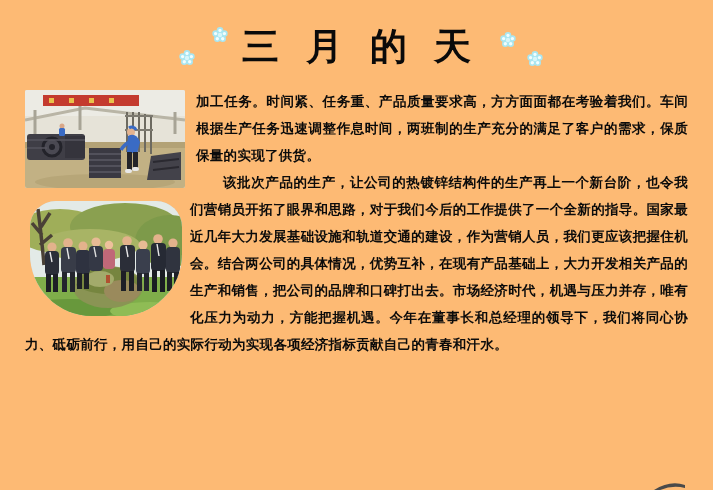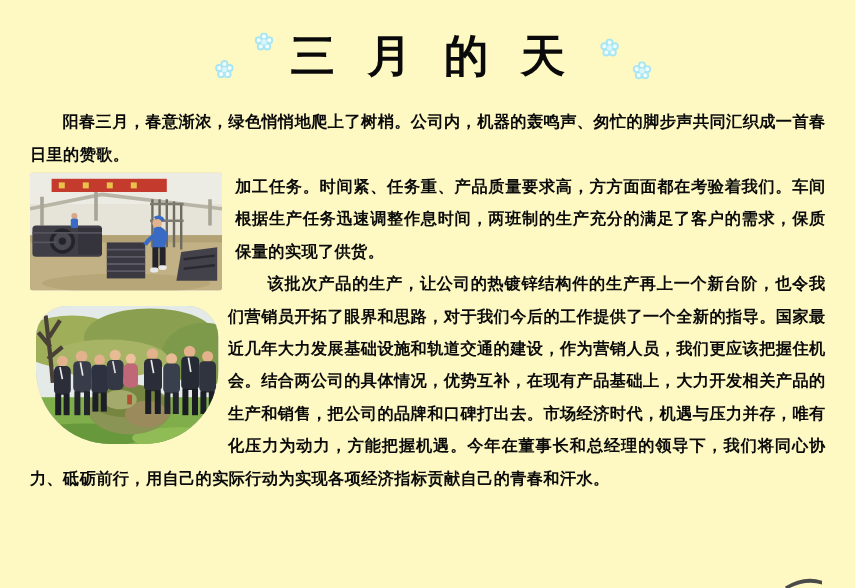--- a/index.html
+++ b/index.html
@@ -1,18 +1,18 @@
 <!DOCTYPE html>
 <html><head>
 <meta charset="utf-8">
 <style>
   html,body{margin:0;padding:0;}
   body{width:713px;height:490px;overflow:hidden;background:#ffffff;}
   .page{
-    position:relative;width:713px;height:490px;background:#fef9c3;
+    position:relative;width:713px;height:490px;background:#fdba74;
     font-family:"Liberation Sans",sans-serif;color:#0b0b0b;overflow:hidden;
   }
   
   .title-row{position:absolute;top:22px;left:0;width:713px;text-align:center;}
   .page-title{
     display:inline-block;font-family:"DejaVu Serif","Liberation Serif",serif;
     font-size:37px;font-weight:bold;letter-spacing:27px;padding-left:27px;
     color:#0a0a0a;white-space:nowrap;
   }
   .flower{position:absolute;width:16px;height:16px;}
@@ -91,21 +91,20 @@
         </g>
         <circle cx="8" cy="8" r="2.2" fill="#d8f6fa"></circle>
       </svg>
   </span>
 
   <div class="title-row">
     <span class="page-title">三月的天</span>
   </div>
 
   <div class="body-col">
-    <p class="para">阳春三月，春意渐浓，绿色悄悄地爬上了树梢。公司内，机器的轰鸣声、匆忙的脚步声共同汇织成一首春日里的赞歌。</p>
 
     <div class="flow">
 
       
       <div class="photo photo-workshop">
         <svg viewBox="0 0 160 98" preserveAspectRatio="none">
           <rect x="0" y="0" width="160" height="98" fill="#e6e3d8"></rect>
           <rect x="0" y="0" width="160" height="26" fill="#ecebe4"></rect>
           <path d="M0,30 L60,18 L160,30" stroke="#b9b5a6" stroke-width="3" fill="none"></path>
           <path d="M10,44 L10,20 M55,40 L55,14 M150,44 L150,22" stroke="#a8a496" stroke-width="3"></path>

